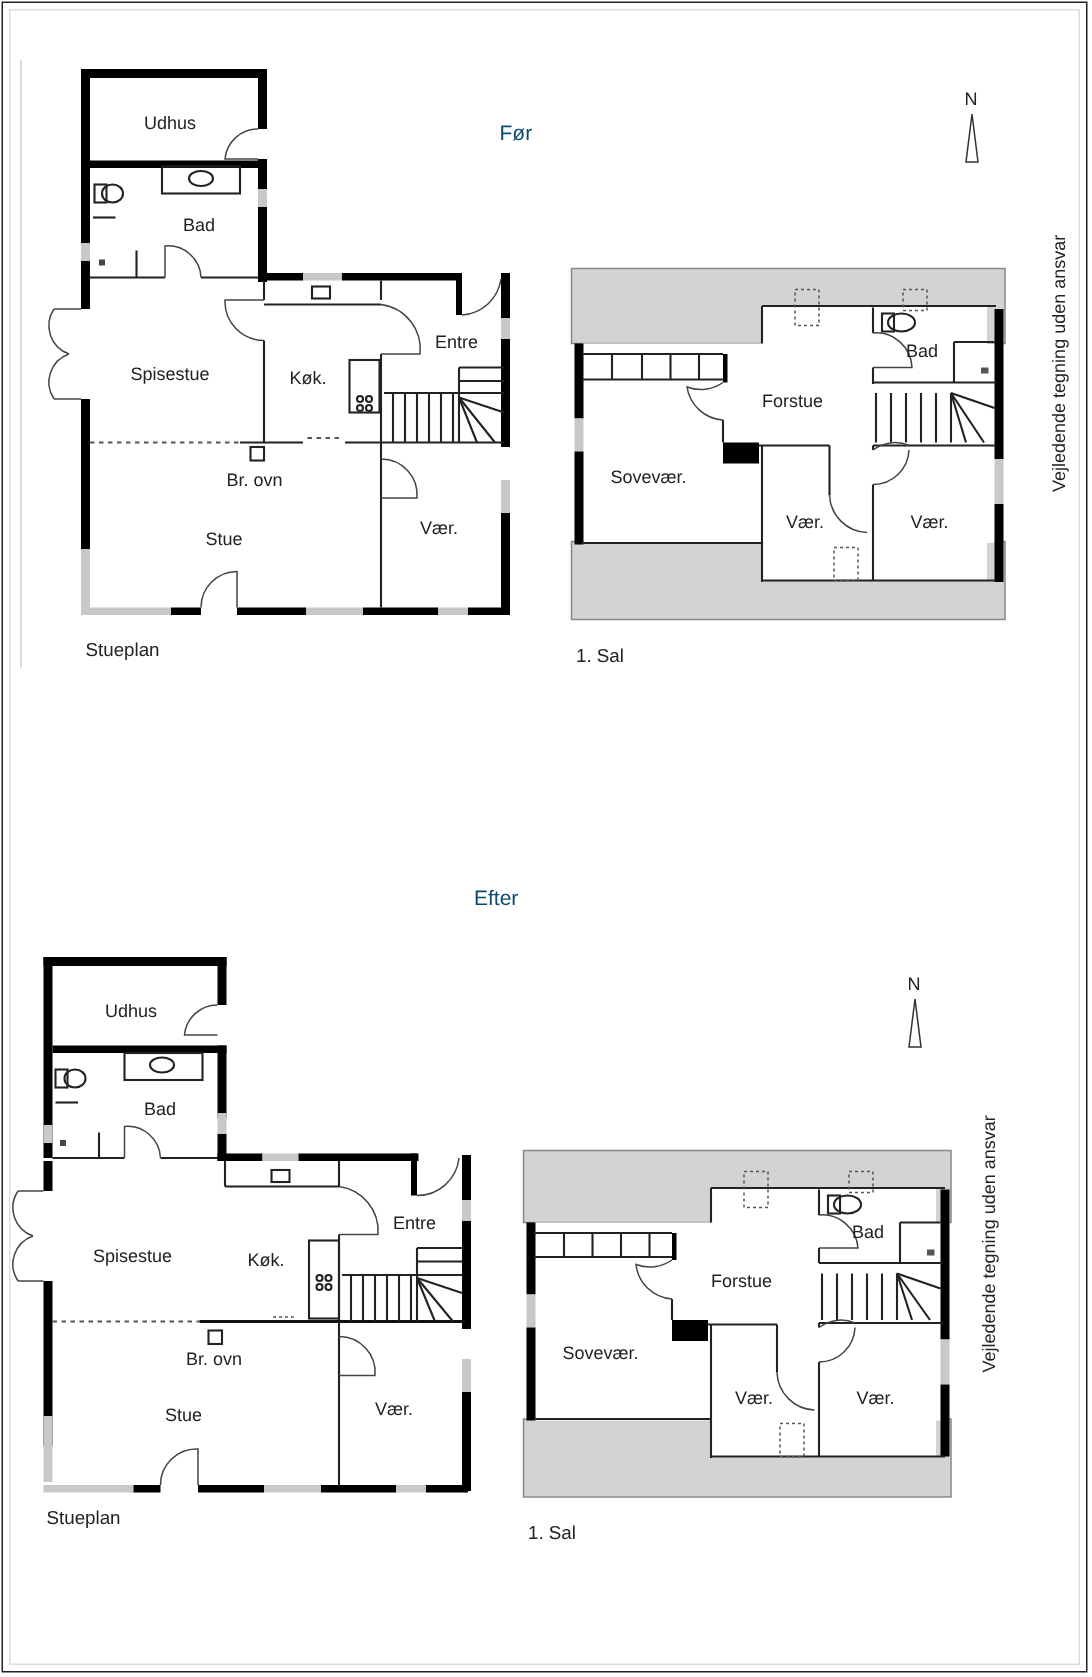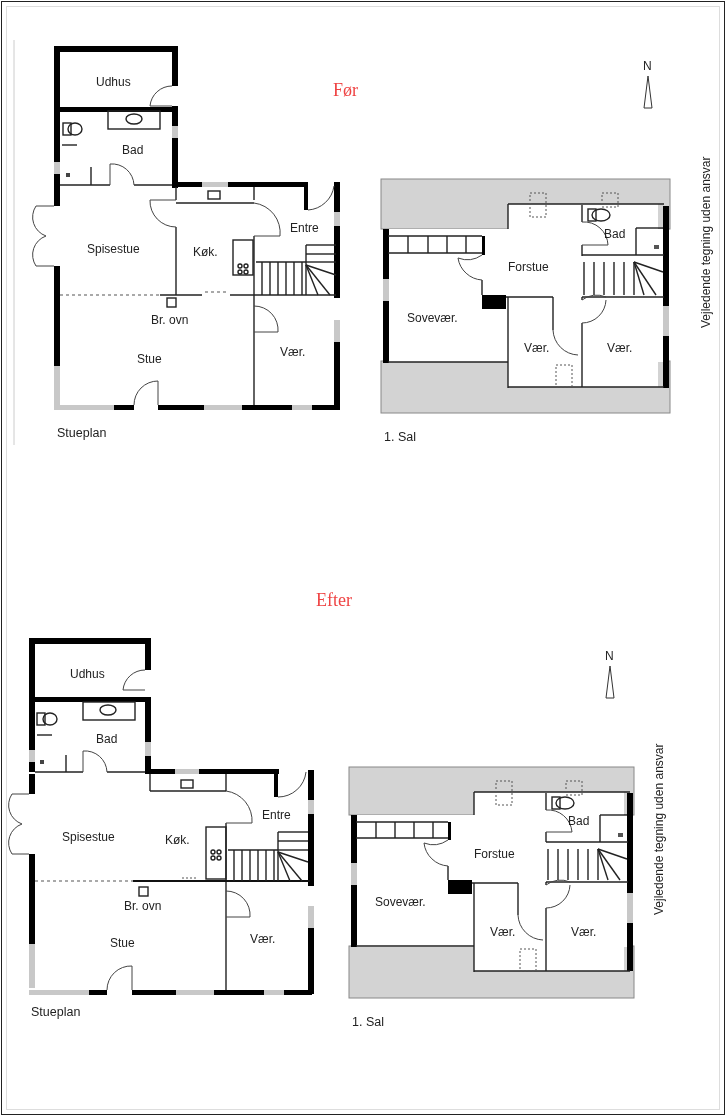--- a/index.html
+++ b/index.html
@@ -1,19 +1,19 @@
 <!DOCTYPE html>
 <html><head>
 <meta charset="utf-8">
 <style>
   html,body{margin:0;padding:0;background:#fff;}
   body{width:728px;height:1118px;position:relative;overflow:hidden;font-family:"Liberation Sans",sans-serif;}
   .frame{position:absolute;left:1px;top:1px;width:724px;height:1114px;border:1px solid #222;box-sizing:border-box;}
   .frame-inner{position:absolute;left:4px;top:4px;right:4px;bottom:4px;border:1px solid #ddd;}
-  .heading{position:absolute;font-family:Liberation Serif, serif;font-size:18px;color:#ef4444;}
+  .heading{position:absolute;font-family:Liberation Sans, sans-serif;font-size:14px;color:#0c4a6e;}
   .plan{position:absolute;left:0;top:0;}
   .lbl{font-family:"Liberation Sans",sans-serif;font-size:12px;fill:#222;}
   .caption{font-family:"Liberation Sans",sans-serif;font-size:12.5px;fill:#222;}
   .vtext{font-family:"Liberation Sans",sans-serif;font-size:12px;fill:#222;}
   .wall{fill:#000;}
   .win{fill:#c8c8c8;}
   .thin{stroke:#222;stroke-width:1.4;fill:none;}
   .arc{stroke:#444;stroke-width:1;fill:none;}
   .dash{stroke:#555;stroke-width:1.2;stroke-dasharray:3 3;fill:none;}
   .dot{stroke:#555;stroke-width:1;stroke-dasharray:2 2;fill:none;}

